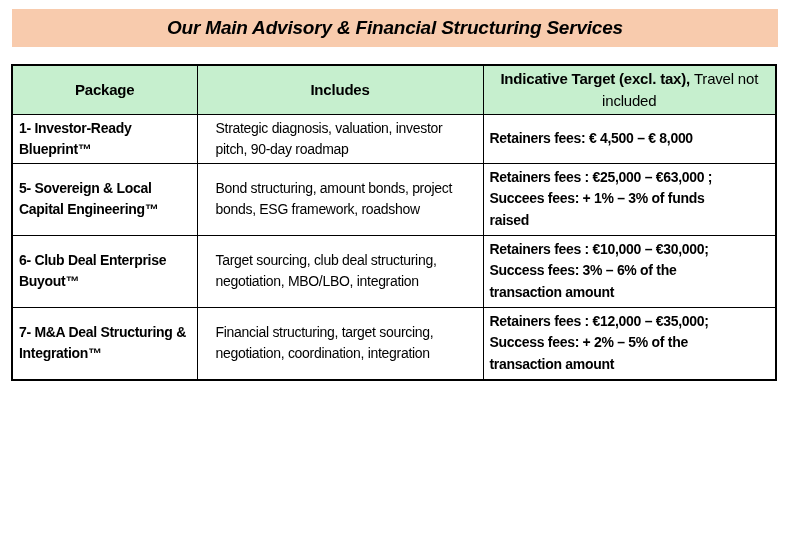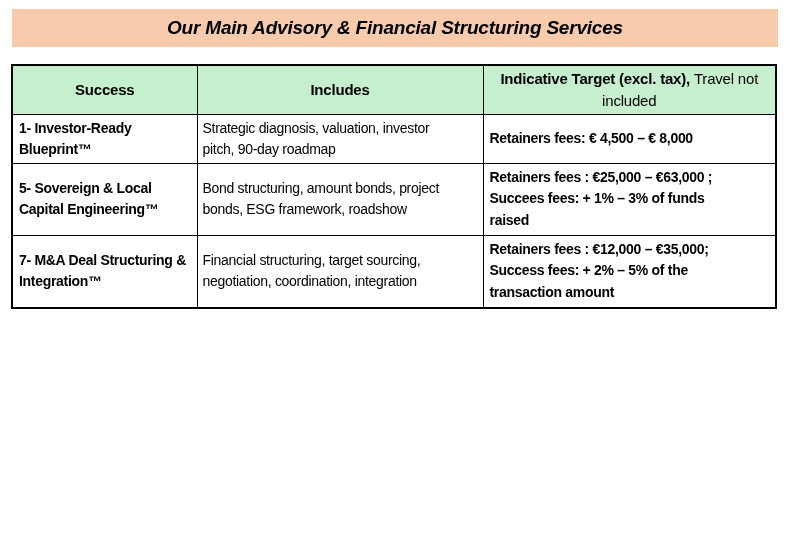--- a/index.html
+++ b/index.html
@@ -56,21 +56,21 @@
     font-size: 14px;
     letter-spacing: -0.3px;
     line-height: 1.5;
     white-space: pre-line;
   }
   .cell-includes {
     font-size: 14px;
     letter-spacing: -0.3px;
     line-height: 1.5;
     white-space: pre-line;
-    padding-left: 5px;
+    padding-left: 18px;
   }
   .cell-price {
     font-weight: bold;
     font-size: 14px;
     letter-spacing: -0.3px;
     line-height: 1.55;
     white-space: pre-line;
   }
 
   tbody tr:nth-child(1) { height: 46px; }
@@ -91,21 +91,21 @@
   </div>
 
   <table class="services-table">
     <colgroup>
       <col class="c1">
         <col class="c2">
         <col class="c3">
     </colgroup>
     <thead>
       <tr>
-        <th>Success</th>
+        <th>Package</th>
         <th>Includes</th>
         <th><span class="hdr-bold">Indicative Target (excl. tax),</span> <span class="hdr-rest">Travel not
 included</span></th>
       </tr>
     </thead>
     <tbody>
       <tr>
         <td class="cell-package">1- Investor-Ready
 Blueprint™</td>
         <td class="cell-includes">Strategic diagnosis, valuation, investor
@@ -115,20 +115,29 @@
       <tr>
         <td class="cell-package">5- Sovereign &amp; Local
 Capital Engineering™</td>
         <td class="cell-includes">Bond structuring, amount bonds, project
 bonds, ESG framework, roadshow</td>
         <td class="cell-price">Retainers fees : €25,000 – €63,000 ;
 Succees fees: + 1% – 3% of funds
 raised</td>
       </tr>
       <tr>
+        <td class="cell-package">6- Club Deal Enterprise
+Buyout™</td>
+        <td class="cell-includes">Target sourcing, club deal structuring,
+negotiation, MBO/LBO, integration</td>
+        <td class="cell-price">Retainers fees : €10,000 – €30,000;
+Success fees: 3% – 6% of the
+transaction amount</td>
+      </tr>
+      <tr>
         <td class="cell-package">7- M&amp;A Deal Structuring &amp;
 Integration™</td>
         <td class="cell-includes">Financial structuring, target sourcing,
 negotiation, coordination, integration</td>
         <td class="cell-price">Retainers fees : €12,000 – €35,000;
 Success fees: + 2% – 5% of the
 transaction amount</td>
       </tr>
     </tbody>
   </table>

